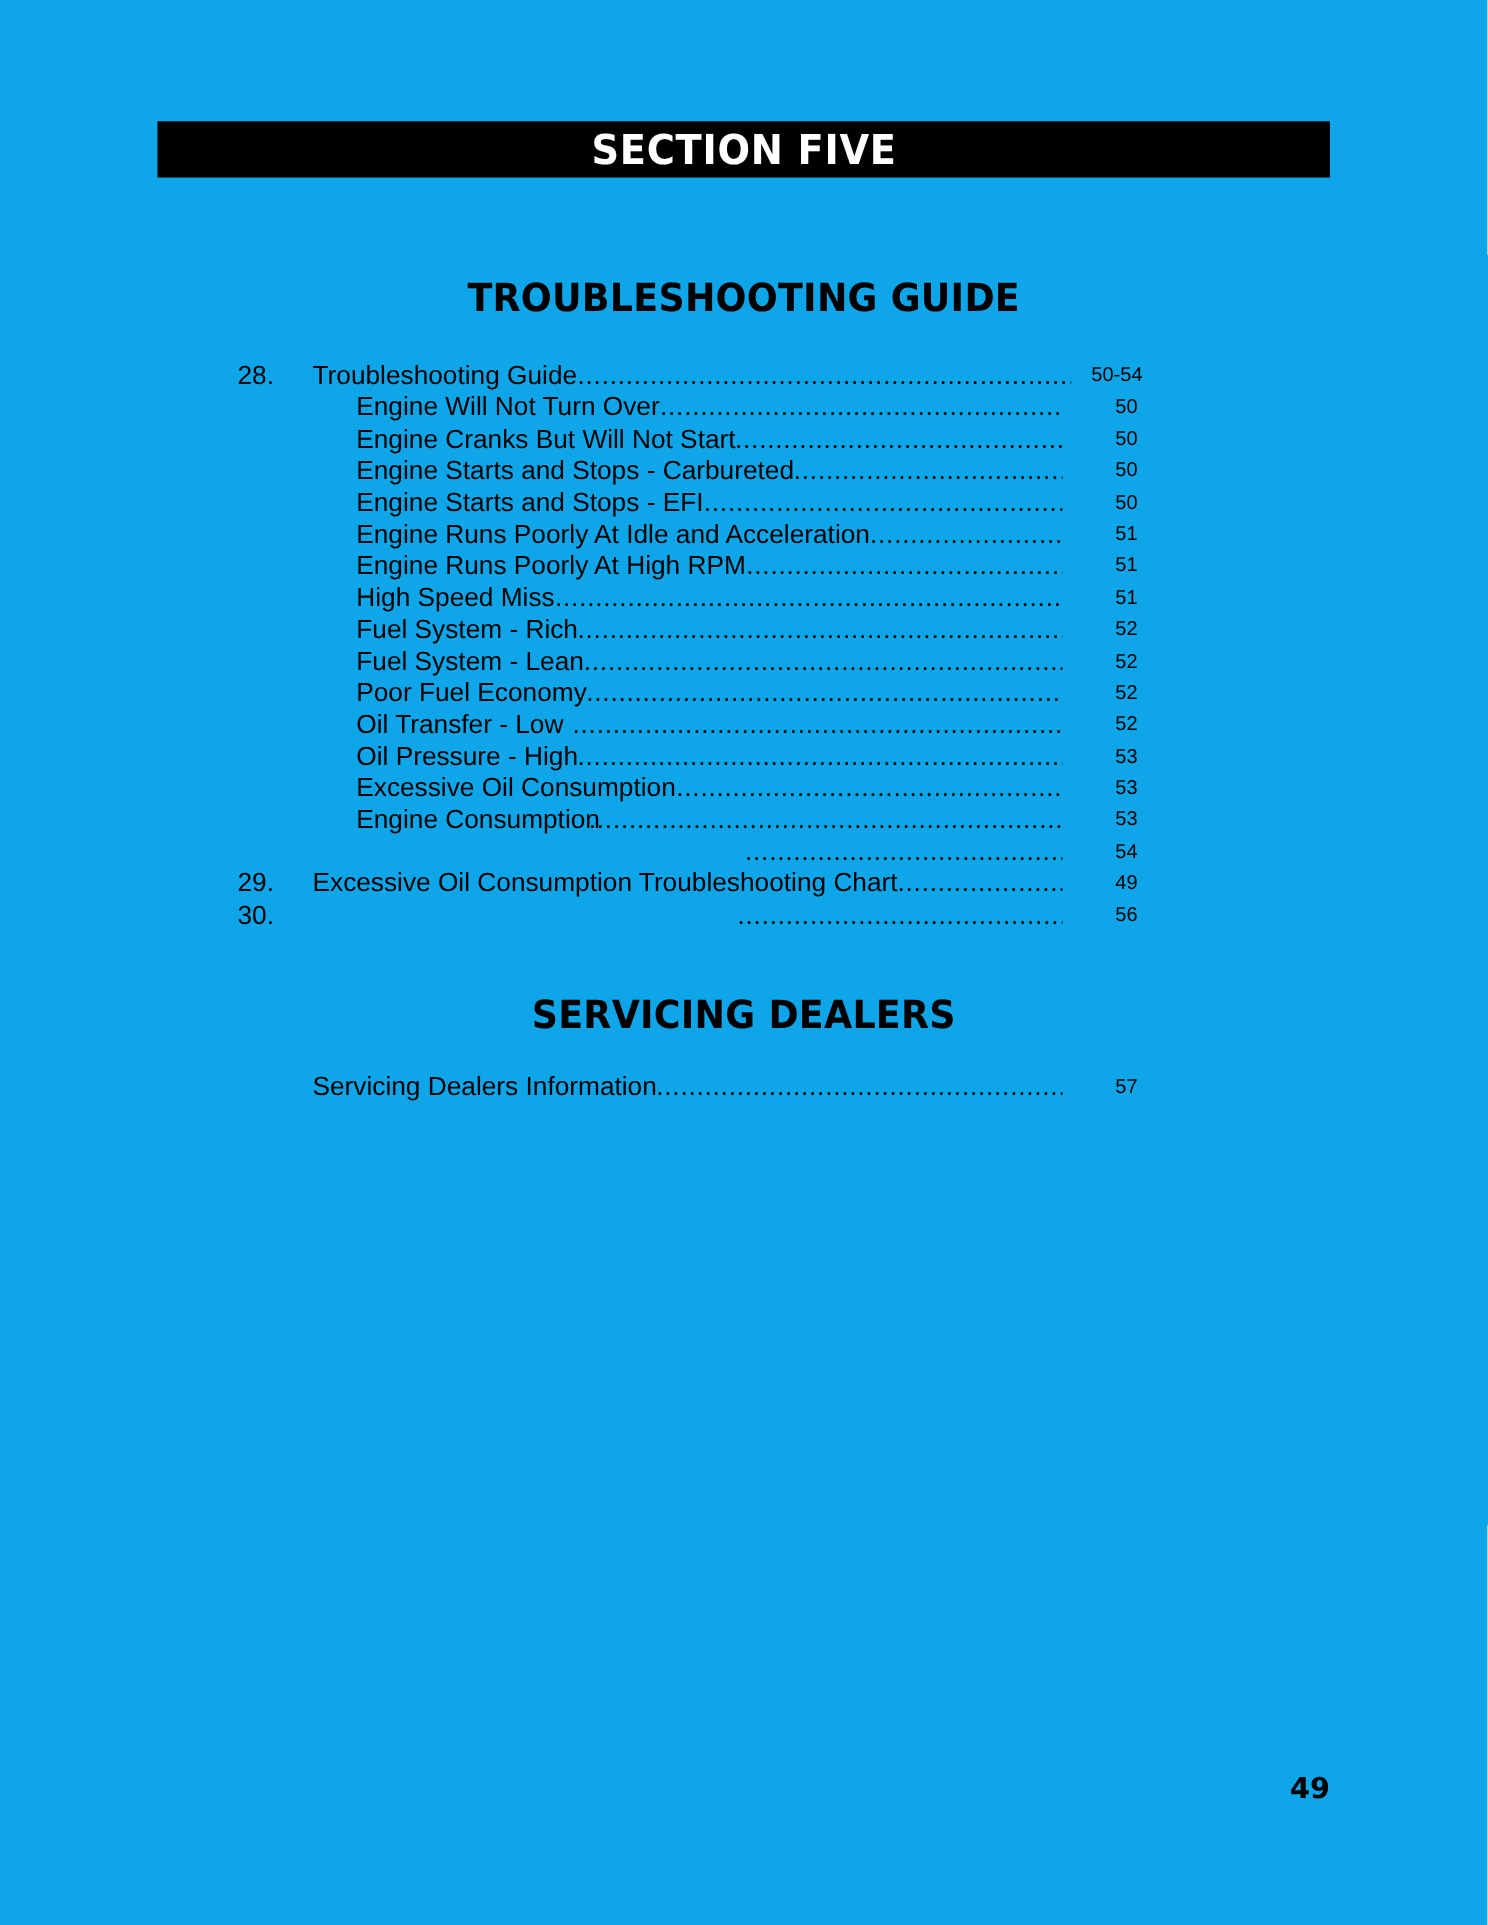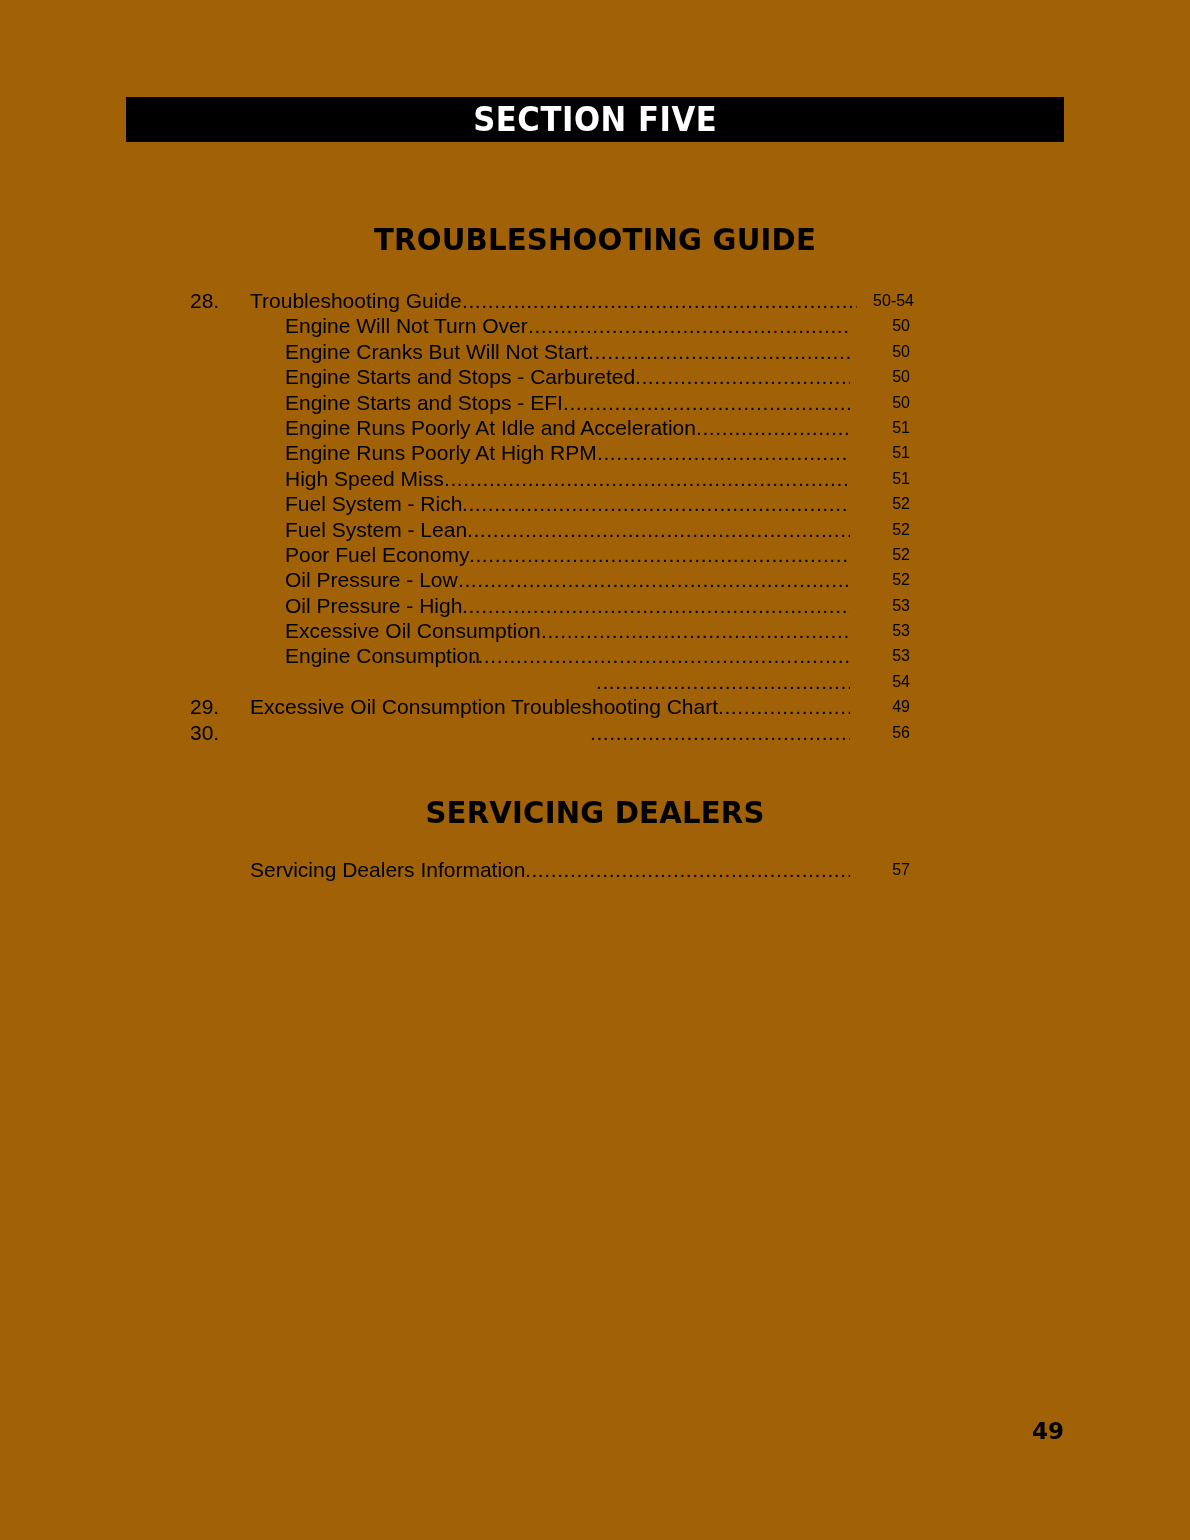--- a/index.html
+++ b/index.html
@@ -15,21 +15,21 @@
     font-family: "Liberation Sans", sans-serif;
     color: #000000;
     overflow: hidden;
   }
 
   .page {
     position: absolute;
     inset: 0;
     width: 1190px;
     height: 1540px;
-    background: #a16207;
+    background: #0ea5e9;
   }
 
   
   .section-banner {
     position: absolute;
     left: 126px;
     top: 97px;
     width: 938px;
     height: 45px;
     background: #000000;
@@ -212,21 +212,21 @@
         <span class="toc-page">52</span>
       </div>
       <div class="toc-row sub">
         <span class="toc-num"></span>
         <span class="toc-title">Poor Fuel Economy</span>
         <span class="toc-dots" style="left: 469px; width: 381px;">....................................................................................................................................................................................</span>
         <span class="toc-page">52</span>
       </div>
       <div class="toc-row sub">
         <span class="toc-num"></span>
-        <span class="toc-title">Oil Pressure - Low</span>
+        <span class="toc-title">Oil Transfer - Low</span>
         <span class="toc-dots" style="left: 458px; width: 392px;">....................................................................................................................................................................................</span>
         <span class="toc-page">52</span>
       </div>
       <div class="toc-row sub">
         <span class="toc-num"></span>
         <span class="toc-title">Oil Pressure - High</span>
         <span class="toc-dots" style="left: 462px; width: 388px;">....................................................................................................................................................................................</span>
         <span class="toc-page">53</span>
       </div>
       <div class="toc-row sub">

